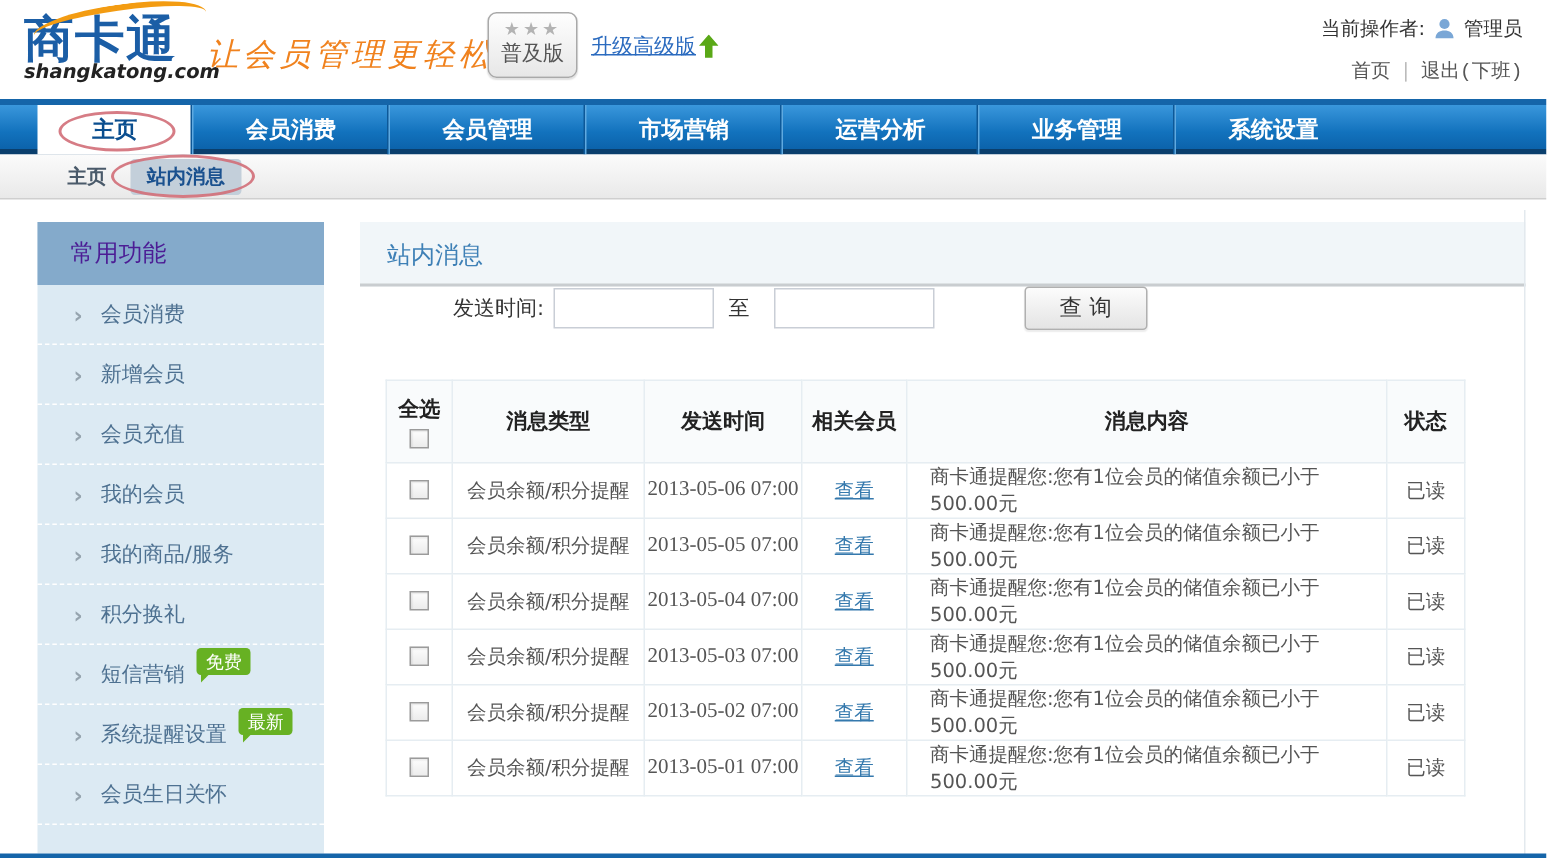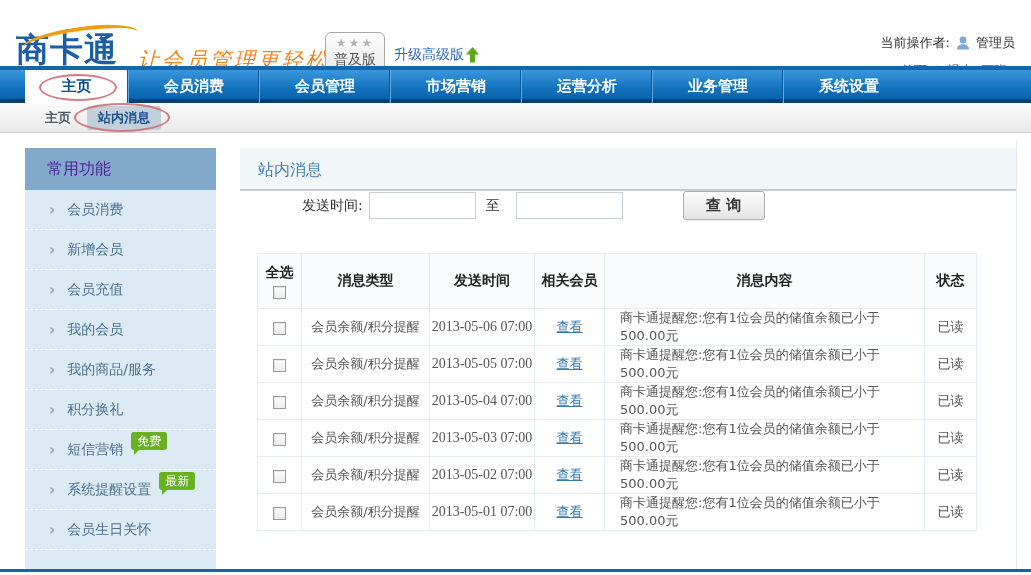--- a/index.html
+++ b/index.html
@@ -1,34 +1,34 @@
 <!DOCTYPE html>
 <html><head>
 <meta charset="utf-8">
 <style>
   * { margin:0; padding:0; box-sizing:border-box; }
   body { background:#fff; font-family:"DejaVu Sans","Liberation Sans",sans-serif; }
   .page { position:relative; width:1031px; height:575px; background:#fff; overflow:hidden; }
 
   
-  .top-header { position:absolute; left:0; top:0; width:100%; height:66px; background:#fff;margin-top:24px; }
+  .top-header { position:absolute; left:0; top:0; width:100%; height:66px; background:#fff; }
   .logo { position:absolute; left:16px; top:8px; width:130px; }
   .logo-swoosh { position:absolute; top:-5px; left:6px; width:116px; height:26px;
     border-top:4px solid #f39c12; border-radius:50%; transform:rotate(-8deg); }
   .logo-brand { font-size:33px; font-weight:bold; color:#1b5ea6; letter-spacing:1px; line-height:1.1; }
   .logo-domain { font-size:13px; font-weight:bold; font-style:italic; color:#222; margin-top:-3px; }
   .tagline { position:absolute; left:138px; top:22px; color:#f0821e; font-size:21px;
     font-style:italic; letter-spacing:3px; white-space:nowrap; }
   .edition-badge { position:absolute; left:325px; top:8px; width:60px; height:44px;
     border:1px solid #a9a9a9; border-radius:6px; background:linear-gradient(#fefefe,#e7e7e7);
     text-align:center; box-shadow:0 1px 1px rgba(0,0,0,.12); }
   .stars { color:#b3b3b3; font-size:12px; letter-spacing:2px; line-height:1; margin-top:4px; }
   .edition-label { font-size:14px; color:#555; margin-top:2px;text-align:center; }
   .upgrade-link { position:absolute; left:394px; top:22px; font-size:14px; color:#2b6bbf;
-    display:flex; align-items:center; gap:2px; cursor:pointer; }
+    text-decoration:underline; display:flex; align-items:center; gap:2px; cursor:pointer; }
   .operator { position:absolute; right:16px; top:10px; font-size:13px; color:#333;
     display:flex; align-items:center; gap:5px; }
   .header-links { position:absolute; right:16px; top:38px; font-size:13px; color:#555; }
   .header-links .link { cursor:pointer;font-family:Liberation Mono, monospace; }
   .header-links .divider { color:#bbb; margin:0 8px; }
   .header-blue-line { position:absolute; left:0; top:66px; width:100%; height:4px; background:#1565a9; }
 
   
   .nav { position:absolute; left:0; top:70px; width:100%; height:33px; display:flex;
     background:linear-gradient(#3a97dc 0%, #1272bd 55%, #0c63ab 88%, #0a3f6d 89%, #0a3f6d 100%); }
@@ -69,21 +69,21 @@
   .main-panel { position:absolute; left:240px; top:148px; width:777px; height:421px; background:#fff; }
   .panel-title-strip { height:43px; background:#f1f6f9; border-bottom:2px solid #c9cdd0; }
   .panel-title { padding-left:18px; line-height:43px; color:#3e80b6; font-size:16px; }
   .filter-row { margin-left:62px; display:flex; align-items:center; }
   .filter-label { font-size:14px; color:#333; }
   .date-input { width:107px; height:27px; border:1px solid #c9ced6; margin-left:6px; background:#fff;
     font-size:13px; padding:0 5px; }
   .to-label { margin:0 10px; font-size:14px; color:#333; }
   .search-button { margin-left:60px; width:82px; height:29px; background:linear-gradient(#fcfcfc,#e4e4e4);
     border:1px solid #b0b0b0; border-radius:3px; font-size:15px; color:#333; cursor:pointer;
-    font-family:inherit; box-shadow:0 1px 1px rgba(0,0,0,.08);font-weight:bold; }
+    font-family:inherit; box-shadow:0 1px 1px rgba(0,0,0,.08); }
 
   
   .table-wrap { margin-top:33px; margin-left:17px; width:719px; }
   table.msg-table { border-collapse:collapse; width:719px; font-size:13px; table-layout:fixed; }
   .msg-table th, .msg-table td { border:1px solid #e6edf2; text-align:center; }
   .msg-table thead th { height:55px; background:#f9fbfc; color:#222; font-weight:bold; font-size:14px; }
   .col-select { width:44px; } .col-type { width:128px; } .col-time { width:105px; }
   .col-member { width:70px; } .col-content { width:320px; } .col-status { width:52px; }
   .select-all-cell { display:flex; flex-direction:column; align-items:center; gap:4px; }
   .msg-table tbody td { height:30px; color:#555; }

